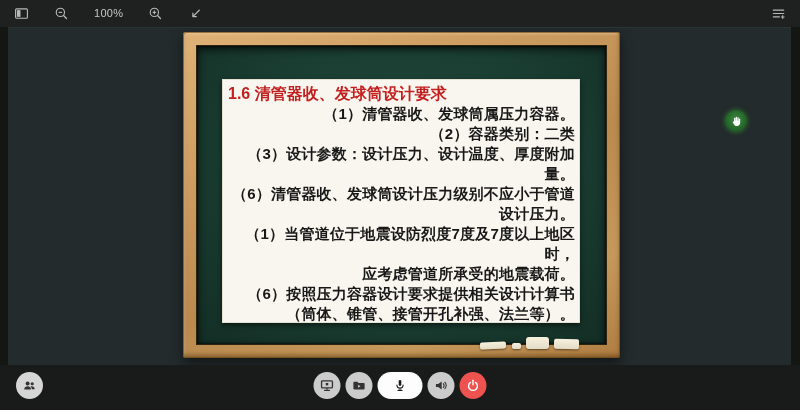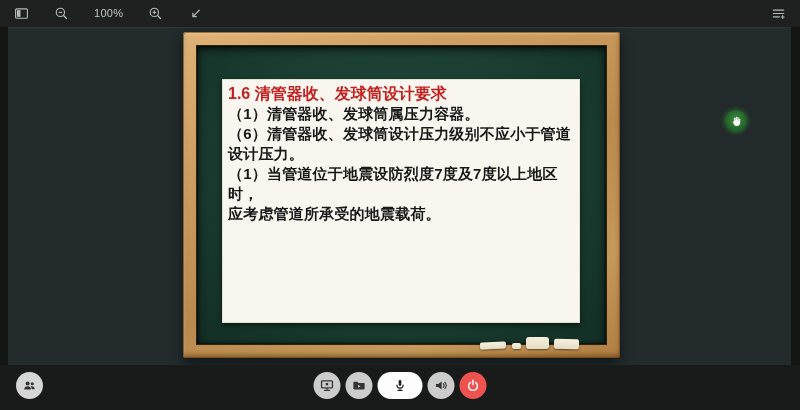--- a/index.html
+++ b/index.html
@@ -27,21 +27,21 @@
   .board-green { position:relative; width:100%; height:100%;
       background:radial-gradient(ellipse at 50% 38%, #20493b 0%, #1a3d31 55%, #132e25 100%);
       border:1px solid #2e2310;
       box-shadow:inset 0 3px 8px rgba(0,0,0,.75), inset 0 0 3px #000; }
 
   .slide { position:absolute; left:25px; top:33px; width:358px; height:244px;
       background:#f8f6ee; box-shadow:0 2px 5px rgba(0,0,0,.55), inset 0 0 0 1px #e4e0d2;
       padding:5px 5px 4px 6px; overflow:hidden; }
   .slide-title { font-size:16px; font-weight:bold; color:#c41f1f; line-height:20px; white-space:pre-line; }
   .slide p { font-size:15px; font-weight:bold; color:#181818; line-height:20px; white-space:pre-line;
-             letter-spacing:.2px; }
+             letter-spacing:.2px;text-align:right; }
 
   
   .chalk { position:absolute; background:linear-gradient(#f6f0de,#e4dcc4); border-radius:2px;
            box-shadow:0 1px 2px rgba(0,0,0,.5); }
   .chalk.c1 { left:283px; top:296px; width:26px; height:7px; transform:rotate(-3deg); }
   .chalk.c2 { left:315px; top:297px; width:9px;  height:6px; }
   .chalk.c3 { left:329px; top:291px; width:23px; height:12px; border-radius:3px; }
   .chalk.c4 { left:357px; top:293px; width:25px; height:10px; transform:rotate(2deg); }
 
   
@@ -105,24 +105,29 @@
   </div>
 
   <div class="stage">
 
     <div class="board-frame">
       <div class="board-green">
 
         <div class="slide">
           <div class="slide-title">1.6 清管器收、发球筒设计要求</div>
           <p>（1）清管器收、发球筒属压力容器。</p>
+          <p>（2）容器类别：二类</p>
+          <p>（3）设计参数：设计压力、设计温度、厚度附加
+量。</p>
           <p>（6）清管器收、发球筒设计压力级别不应小于管道
 设计压力。</p>
           <p>（1）当管道位于地震设防烈度7度及7度以上地区时，
 应考虑管道所承受的地震载荷。</p>
+          <p>（6）按照压力容器设计要求提供相关设计计算书
+（筒体、锥管、接管开孔补强、法兰等）。</p>
         </div>
 
         <span class="chalk c1"></span>
         <span class="chalk c2"></span>
         <span class="chalk c3"></span>
         <span class="chalk c4"></span>
       </div>
     </div>
 
     <div class="hand-cursor">

